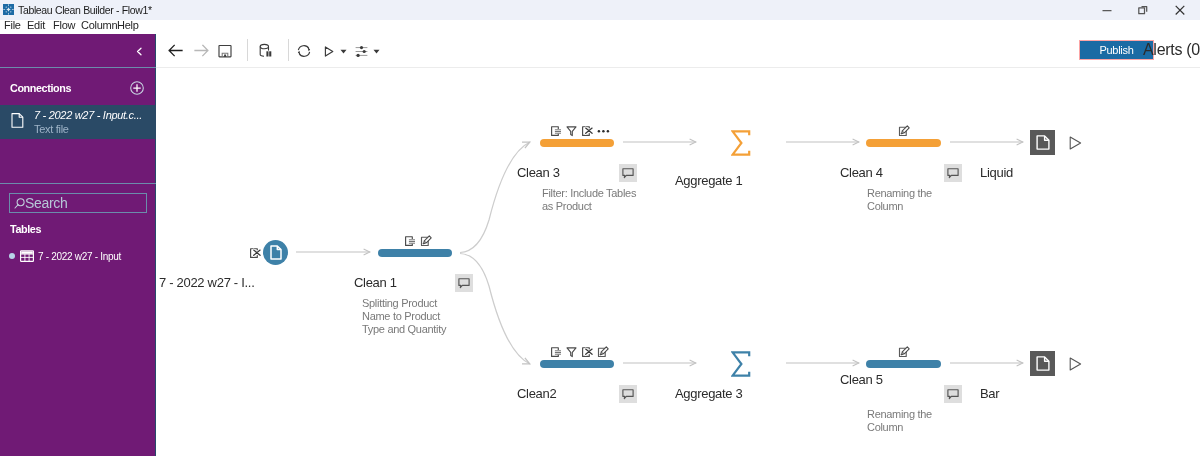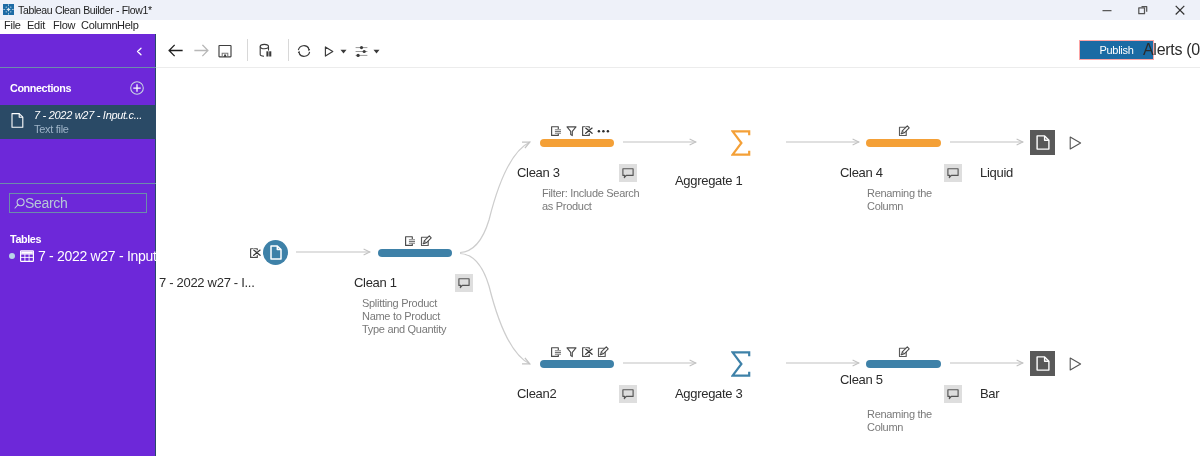--- a/index.html
+++ b/index.html
@@ -21,21 +21,21 @@
   #wb-max { right:37px; }
   #wb-close { right:0px; }
 
   
   .menubar { position:absolute; left:0; top:20px; width:1200px; height:14px; background:#fff; }
   .menuitem { position:absolute; top:0px; font-size:11px; letter-spacing:-0.25px; color:#262626;
               line-height:11px; white-space:nowrap; }
 
   
   .sidebar { position:absolute; left:0; top:34px; width:156px; height:422px;
-             background:#6d28d9; border-right:1px solid #27496a;padding-left:16px; }
+             background:#701a75; border-right:1px solid #27496a;padding-left:16px; }
   .sb-topbar { position:absolute; left:0; top:0; width:156px; height:33px; }
   .sb-collapse { position:absolute; right:12px; top:12px; width:9px; height:9px; }
   .sb-divline { position:absolute; left:0; top:33px; width:156px; height:1px;
                 background:#6c8cab; }
   .sb-conn-title { position:absolute; left:10px; top:47px; font-size:10.8px;
                    font-weight:bold; letter-spacing:-0.4px; color:#ffffff; line-height:14px; }
   .sb-add { position:absolute; left:130px; top:47px; width:14px; height:14px; }
   .conn-item { position:absolute; left:0; top:71px; width:156px; height:34px;
                background:#2a4a66; }
   .conn-icon { position:absolute; left:11px; top:79px; width:13px; height:15px; }
@@ -44,25 +44,25 @@
   .conn-type { position:absolute; left:34px; top:89px; font-size:11px;
                color:#9fb4c8; line-height:13px; white-space:nowrap; }
   .sb-divline2 { position:absolute; left:0; top:149px; width:156px; height:1px;
                  background:#6c8cab; }
   .searchbox { position:absolute; left:9px; top:159px; width:138px; height:20px;
                border:1px solid #6b8dab; }
   .search-icon { position:absolute; left:14px; top:164px; width:11px; height:11px; }
   .search-ph { position:absolute; left:25px; top:163px; font-size:14px;
                color:#b6c7d7; line-height:12px; }
   .tables-title { position:absolute; left:10px; top:188px; font-size:10.8px;
-                  font-weight:bold; letter-spacing:-0.4px; color:#ffffff; line-height:14px;margin-top:10px; }
+                  font-weight:bold; letter-spacing:-0.4px; color:#ffffff; line-height:14px; }
   .table-dot { position:absolute; left:9px; top:219px; width:6px; height:6px;
                border-radius:50%; background:#b8d4e8; }
   .table-icon { position:absolute; left:20px; top:216px; width:14px; height:12px; }
-  .table-label { position:absolute; left:38px; top:216px; font-size:14px;
+  .table-label { position:absolute; left:38px; top:216px; font-size:10px;
                  color:#ffffff; line-height:13px; white-space:nowrap; }
 
   
   .toolbar { position:absolute; left:156px; top:34px; width:1044px; height:34px;
              background:#ffffff; border-bottom:1px solid #ececec; }
   .tb-icon { position:absolute; top:0; height:32px; display:flex;
              align-items:center; justify-content:center; }
   .tb-sep { position:absolute; top:39px; width:1px; height:22px; background:#d8d8d8; }
   .publish-btn { position:absolute; left:1056px; top:40px; width:75px; height:20px;
                  background:#1a6ba4; border:1px solid #fca5a5; color:#fff; font-size:11px;
@@ -364,21 +364,21 @@
         </svg>
       </span>
     </span>
     <span class="node-bar" style="left:383px;top:71px;width:74px;background:#f4a037"></span>
     <span class="node-label" style="left:360px;top:98px;width:120px">Clean 3</span>
     <span class="note-btn" style="left:462px;top:96px">
       <svg width="12" height="12" viewBox="0 0 12 12">
         <path d="M0.9 1.7 H11.1 V8.4 H4.3 L2.3 10.6 L2.7 8.4 H0.9 Z" stroke="#555555" stroke-width="1.15" fill="none" stroke-linejoin="round"></path>
       </svg>
     </span>
-    <span class="node-desc" style="left:385px;top:119px;width:104px">Filter: Include Search as Product</span>
+    <span class="node-desc" style="left:385px;top:119px;width:104px">Filter: Include Tables as Product</span>
 
     <span class="sigma" style="left:574px;top:62px">
       <svg width="20" height="26" viewBox="0 0 20 26">
         <path d="M18.2 5.3 V1.3 H1.6 L10.4 13 L1.6 24.7 H18.2 V20.7" stroke="#f4a037" stroke-width="2.2" fill="none" stroke-linejoin="miter" stroke-linecap="butt"></path>
       </svg>
     </span>
     <span class="node-label" style="left:518px;top:106px;width:126px">Aggregate 1</span>
 
     <span class="hover-icons" style="left:741px;top:57px">
       <span>

